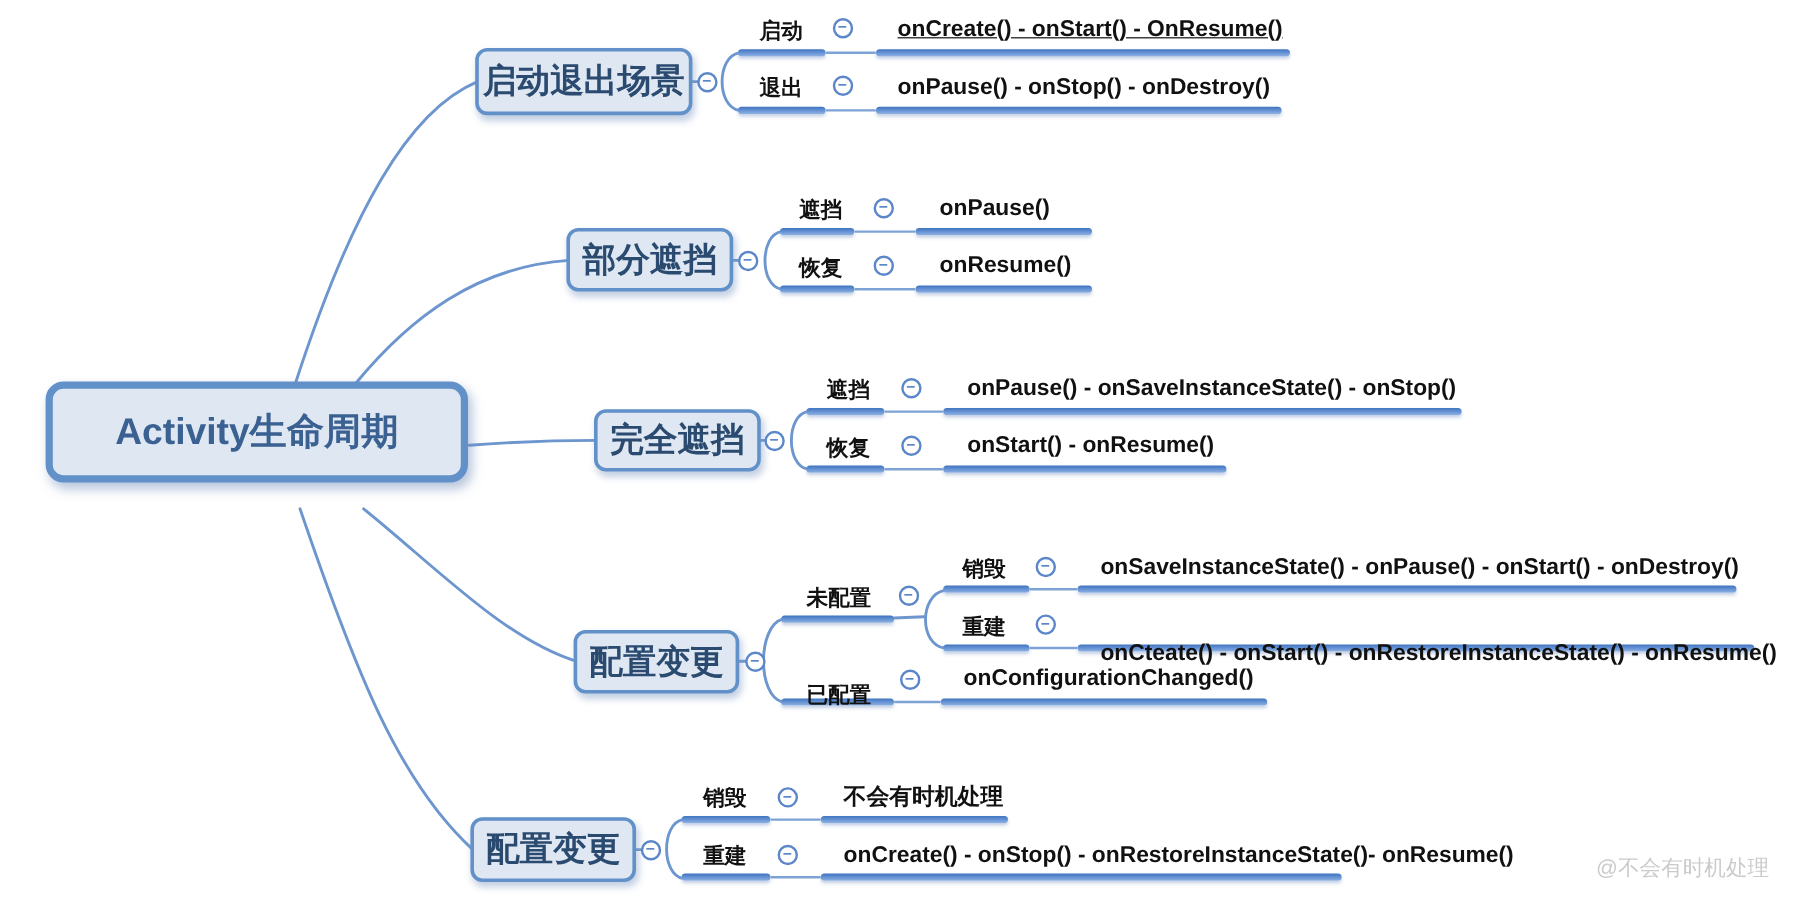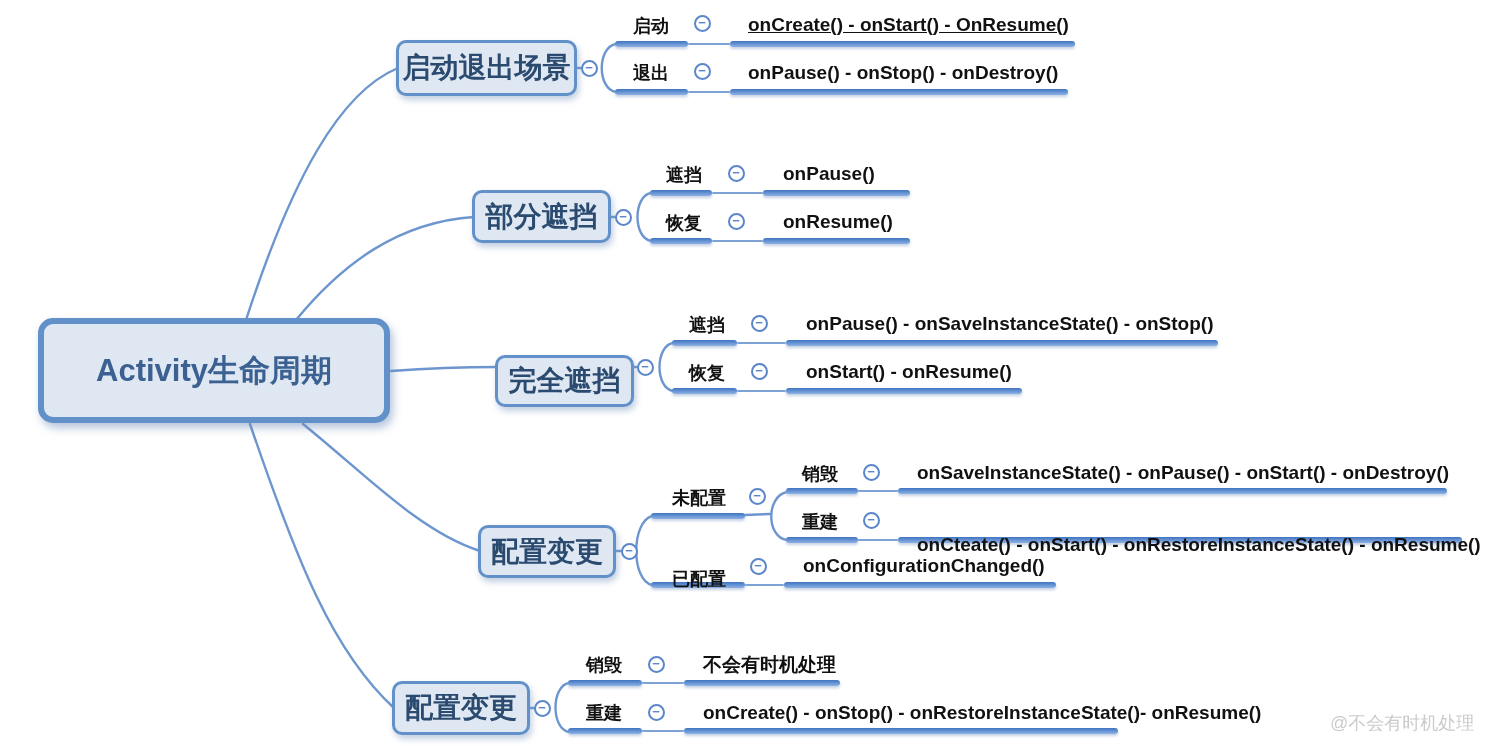--- a/index.html
+++ b/index.html
@@ -59,21 +59,21 @@
     <path class="curve" d="M 616,44 C 597,47 597,89 616,92"></path>
     <path class="curve" d="M 651,193 C 633,196 633,238 651,241"></path>
     <path class="curve" d="M 673,343 C 655,346 655,388 673,391"></path>
     <path class="curve" d="M 652,516 C 631,522 631,580 652,585"></path>
     <path class="curve" d="M 569,683 C 551,686 551,729 569,732"></path>
 
     <path class="curve" d="M 745,515 L 770,514"></path>
     <path class="curve" d="M 787,492 C 766,496 766,537 787,540"></path>
   </svg>
 
-  <div class="topic-box root-box" style="left:38px;top:318px;width:352px;height:105px;">
+  <div class="topic-box root-box" style="left:38px;top:318px;width:352px;height:84px;">
     <span>Activity生命周期</span>
   </div>
 
   <div>
     <div class="topic-box" style="left:396px;top:40px;width:181px;height:56px;">
       <span>启动退出场景</span>
     </div>
     <span class="cicon" style="left:580.5px;top:59.5px;">−</span>
 
     <div>
@@ -114,21 +114,21 @@
       <span class="leaf-label" style="left:666px;top:211px;">恢复</span>
       <div class="bar" style="left:650px;top:237.5px;width:62px;"></div>
       <div class="tline" style="left:712px;top:239.5px;width:51px;"></div>
       <span class="cicon" style="left:727.5px;top:212.5px;">−</span>
       <span class="leaf-value" style="left:783px;top:209px;">onResume()</span>
       <div class="bar" style="left:763px;top:237.5px;width:147px;"></div>
     </div>
   </div>
 
   <div>
-    <div class="topic-box" style="left:495px;top:355px;width:139px;height:52px;">
+    <div class="topic-box" style="left:495px;top:341px;width:139px;height:52px;">
       <span>完全遮挡</span>
     </div>
     <span class="cicon" style="left:636.5px;top:358.5px;">−</span>
 
     <div>
       <span class="leaf-label" style="left:689px;top:313px;">遮挡</span>
       <div class="bar" style="left:672px;top:339.5px;width:65px;"></div>
       <div class="tline" style="left:737px;top:341.5px;width:49px;"></div>
       <span class="cicon" style="left:750.5px;top:314.5px;">−</span>
       <span class="leaf-value" style="left:806px;top:311px;">onPause() - onSaveInstanceState() - onStop()</span>

